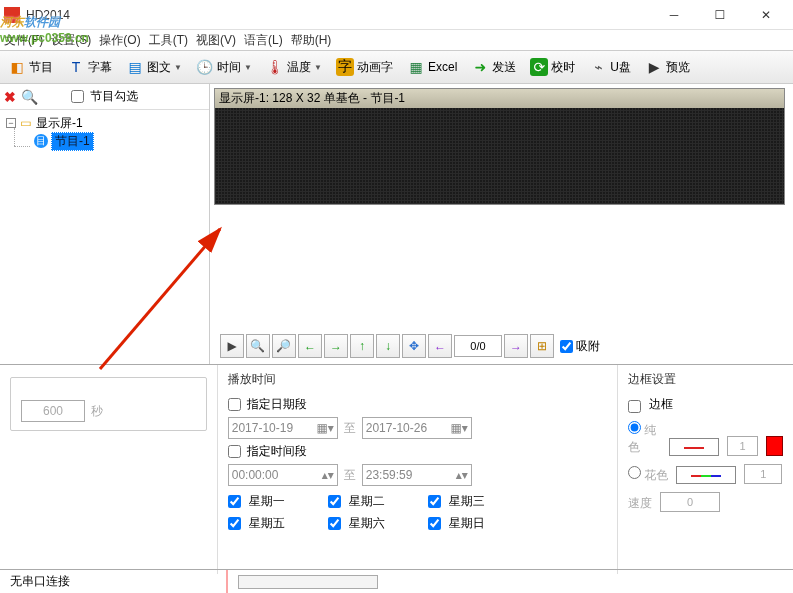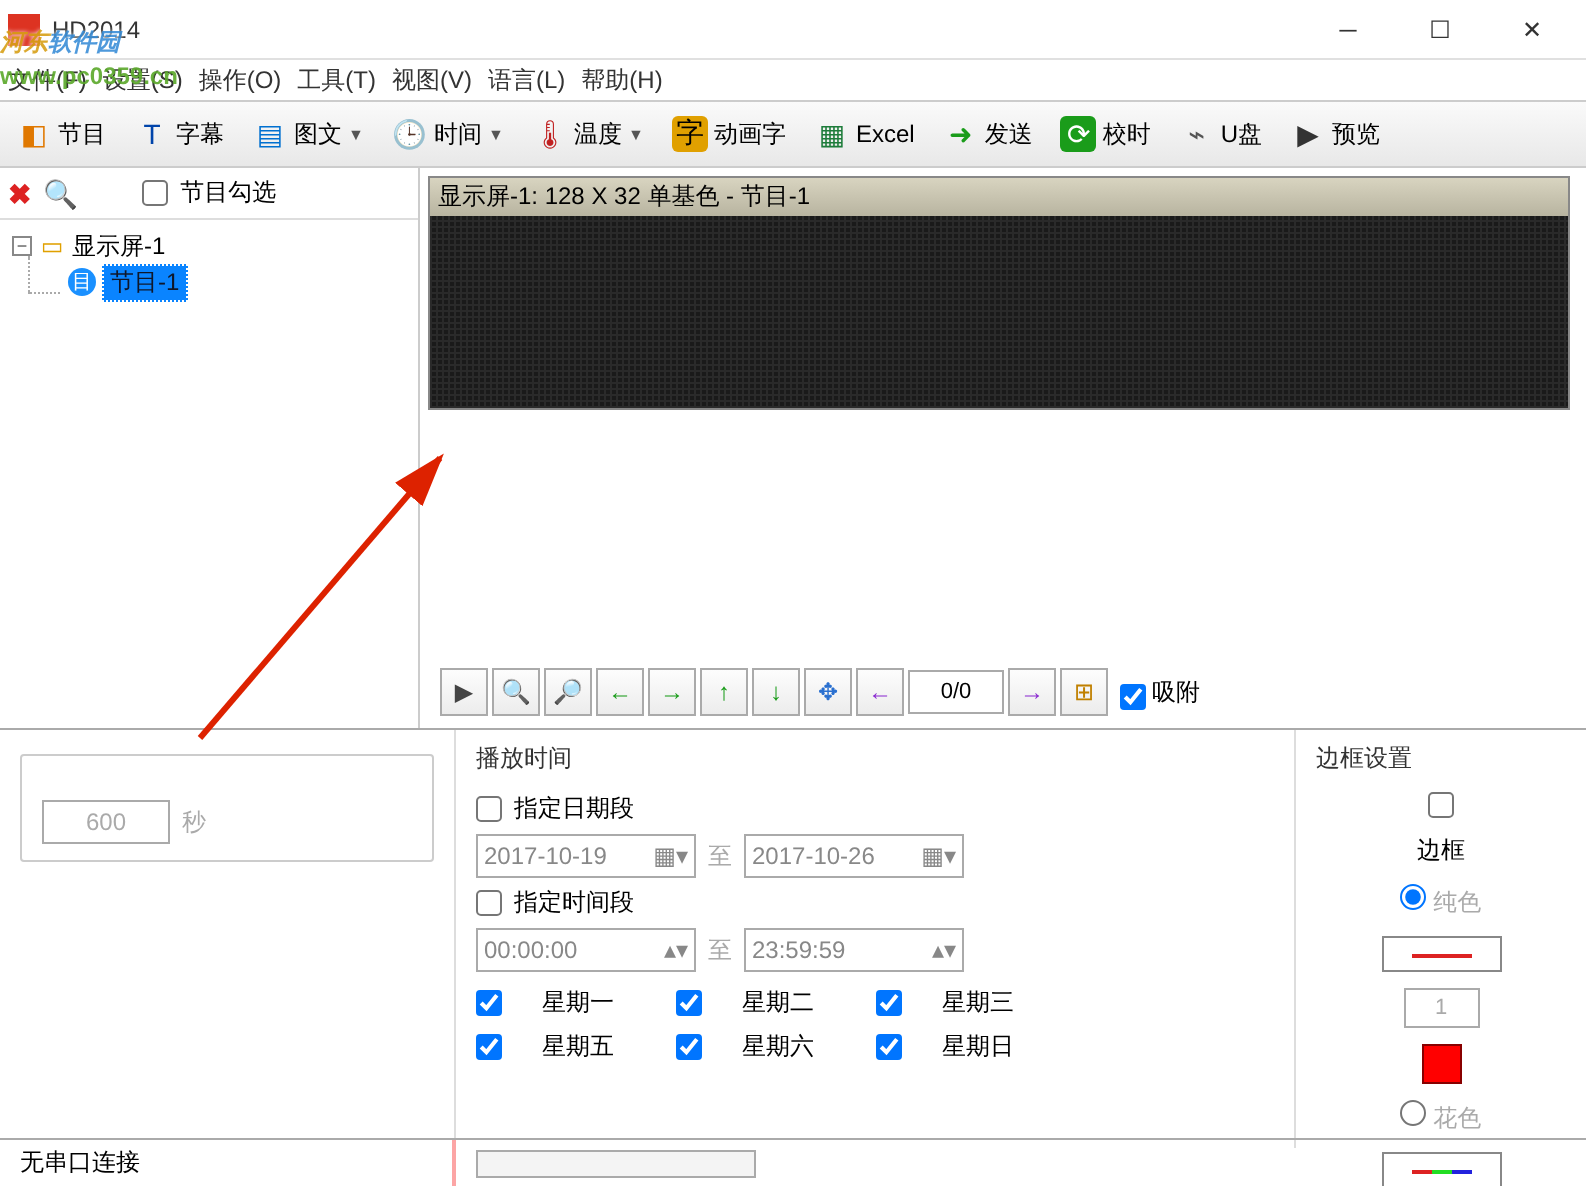--- a/index.html
+++ b/index.html
@@ -56,22 +56,22 @@
 .panel-label { color: #333; margin-bottom: 8px; }
 .panel.p1 { width: 228px; border-right: 1px solid #ddd; }
 .panel.p2 { width: 420px; border-right: 1px solid #ddd; }
 .panel.p3 { flex: 1; }
 .fix-play { border: 1px solid #ccc; border-radius: 2px; padding: 8px 10px; margin-top: 6px; }
 .sec-row { display: flex; align-items: center; gap: 6px; margin-top: 14px; }
 .sec-row input[type=text] { width: 64px; height: 22px; border: 1px solid #aaa; text-align: center; background: #fff; }
 .dt-row { display: flex; align-items: center; gap: 6px; margin: 4px 0; }
 .dt-box { width: 110px; height: 22px; border: 1px solid #aaa; display: flex; align-items: center; justify-content: space-between; padding: 0 3px; background: #fff; color: #888; }
 .weekdays { display: flex; flex-wrap: wrap; gap: 0; margin-top: 4px; }
-.weekdays label { width: 100px; height: 22px; display: flex; align-items: center; gap: 20px; }
-.p3 .brow { display: flex; align-items: center; gap: 8px; margin: 8px 0; flex-direction: column; }
+.weekdays label { width: 100px; height: 22px; display: flex; align-items: center; gap: 8px; }
+.p3 .brow { display: flex; align-items: flex-end; gap: 8px; margin: 8px 0; }
 .swatch { width: 60px; height: 18px; border: 1px solid #888; background: #fff; display: inline-block; position: relative; }
 .swatch::after { content:''; position:absolute; left:14px; right:14px; top:8px; height:2px; background:#d22; }
 .swatch.multi::after { background: linear-gradient(90deg,#d22 0 33%, #2d2 33% 66%, #22d 66% 100%); }
 .spin { width: 38px; height: 20px; border: 1px solid #aaa; display: inline-flex; align-items: center; justify-content: center; background: #fff; font-size: 11px; }
 .color-dot { width: 20px; height: 20px; background: #f00; display: inline-block; border: 1px solid #800; }
 
 .statusbar { position: absolute; bottom: 0; left: 0; right: 0; height: 24px; border-top: 1px solid #aaa; display: flex; align-items: center; }
 .statusbar .cell { padding: 0 10px; border-right: 2px solid #fca5a5; height: 100%; display: flex; align-items: center; }
 .statusbar .prog { width: 140px; height: 14px; border: 1px solid #aaa; background: #f4f4f4; margin-left: 10px; }
 
@@ -205,21 +205,21 @@
     <div class="ctrl">🔎</div>
     <div class="ctrl" style="color:#1a9c1a">←</div>
     <div class="ctrl" style="color:#1a9c1a">→</div>
     <div class="ctrl" style="color:#1a9c1a">↑</div>
     <div class="ctrl" style="color:#1a9c1a">↓</div>
     <div class="ctrl" style="color:#2a70d0">✥</div>
     <div class="ctrl" style="color:#8a2ad0">←</div>
     <div class="pager">0/0</div>
     <div class="ctrl" style="color:#8a2ad0">→</div>
     <div class="ctrl" style="color:#c08000">⊞</div>
-    <label style="display:flex;align-items:flex-end;gap:3px;margin-left:4px">
+    <label style="display:flex;align-items:center;gap:3px;margin-left:4px">
       <input type="checkbox" checked="" style="">
       <span>吸附</span>
     </label>
   </div>
 </div>
 
 <div class="bottom-panels">
 
   <div class="panel p1">
     <div class="fix-play">

